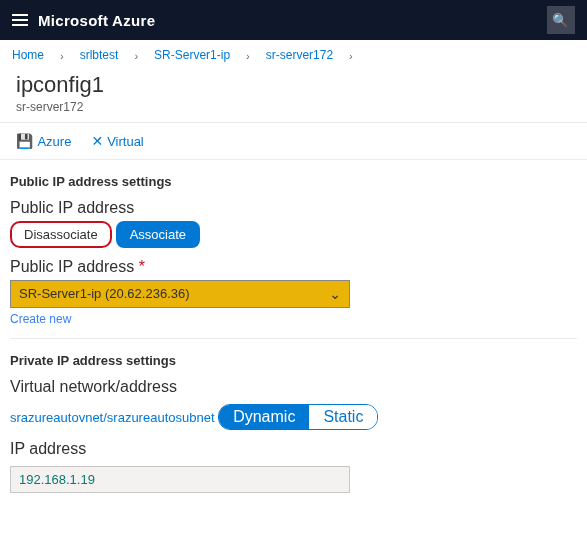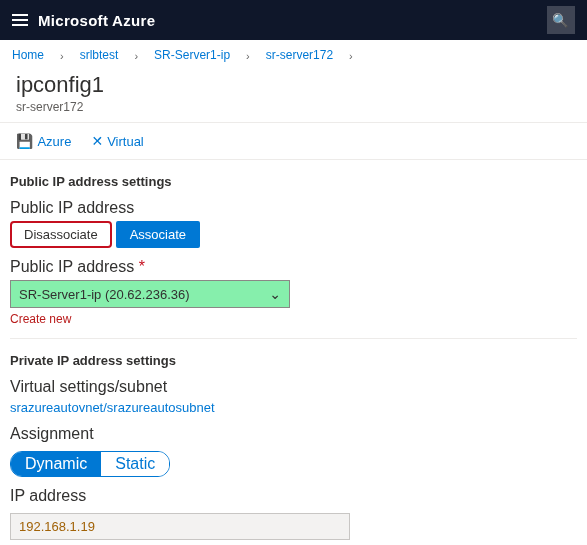--- a/index.html
+++ b/index.html
@@ -97,48 +97,48 @@
     
     .btn-group { display: flex; gap: 4px; margin-bottom: 2px; }
 
     .btn-disassociate {
       background: #fff;
       border: 2px solid #c50f1f;
       color: #323130;
       padding: 4px 12px;
       font-size: 13px;
       cursor: pointer;
-      border-radius: 4px;
+      border-radius: 10px;
     }
     .btn-associate {
       background: #0078d4;
       border: 2px solid #0078d4;
       color: #fff;
       padding: 4px 12px;
       font-size: 13px;
       cursor: pointer;
-      border-radius: 2px;
+      border-radius: 8px;
     }
 
     
     .dropdown-wrapper {
       position: relative;
       display: flex;
-      align-items: center;
+      align-items: flex-start;
       border: 1px solid #8a8886;
-      background: #86efac;
+      background: #eab308;
       padding: 5px 8px;
-      width: 280px;
+      width: 340px;
       cursor: pointer;
     }
     .dropdown-value { flex: 1; font-size: 13px; color: #323130; }
     .dropdown-chevron { font-size: 14px; color: #323130; }
 
     
-    .link { color: #b91c1c; font-size: 12px; text-decoration: none; margin-top: 4px; display: inline-block; }
+    .link { color: #3b82f6; font-size: 12px; text-decoration: none; margin-top: 4px; display: inline-block; }
 
     
     .private-section { margin-top: 14px; }
 
     .network-link { color: #0078d4; font-size: 13px; text-decoration: none; }
 
     
     .toggle-group {
       display: inline-flex;
       border: 1px solid #0078d4;
@@ -160,21 +160,21 @@
       color: #fff;
     }
 
     
     .ip-field {
       width: 340px;
       background: #f3f2f1;
       border: 1px solid #c8c6c4;
       padding: 5px 8px;
       font-size: 13px;
-      color: #a16207;
+      color: #0f766e;
       margin-top: 4px;
     }
 
     .separator { height: 1px; background: #edebe9; margin: 12px 0; }
   </style>
 </head>
 <body>
 
 <div class="top-bar">
   <div class="hamburger">
@@ -235,24 +235,23 @@
   </div>
 
   <a class="link" href="#">Create new</a>
 
   <div class="separator"></div>
 
   
   <div class="private-section">
     <div class="section-heading">Private IP address settings</div>
 
-    <div class="field-label">Virtual settings/subnet</div>
+    <div class="field-label">Virtual network/address</div>
     <a class="network-link" href="#">srazureautovnet/srazureautosubnet</a>
 
-    <div class="field-label">Assignment</div>
 
     <div class="toggle-group">
       <button class="toggle-option active">Dynamic</button>
       <button class="toggle-option">Static</button>
     </div>
 
     <div class="field-label">IP address</div>
     <input class="ip-field" type="text" readonly="" value="192.168.1.19" style="">
   </div>
 

